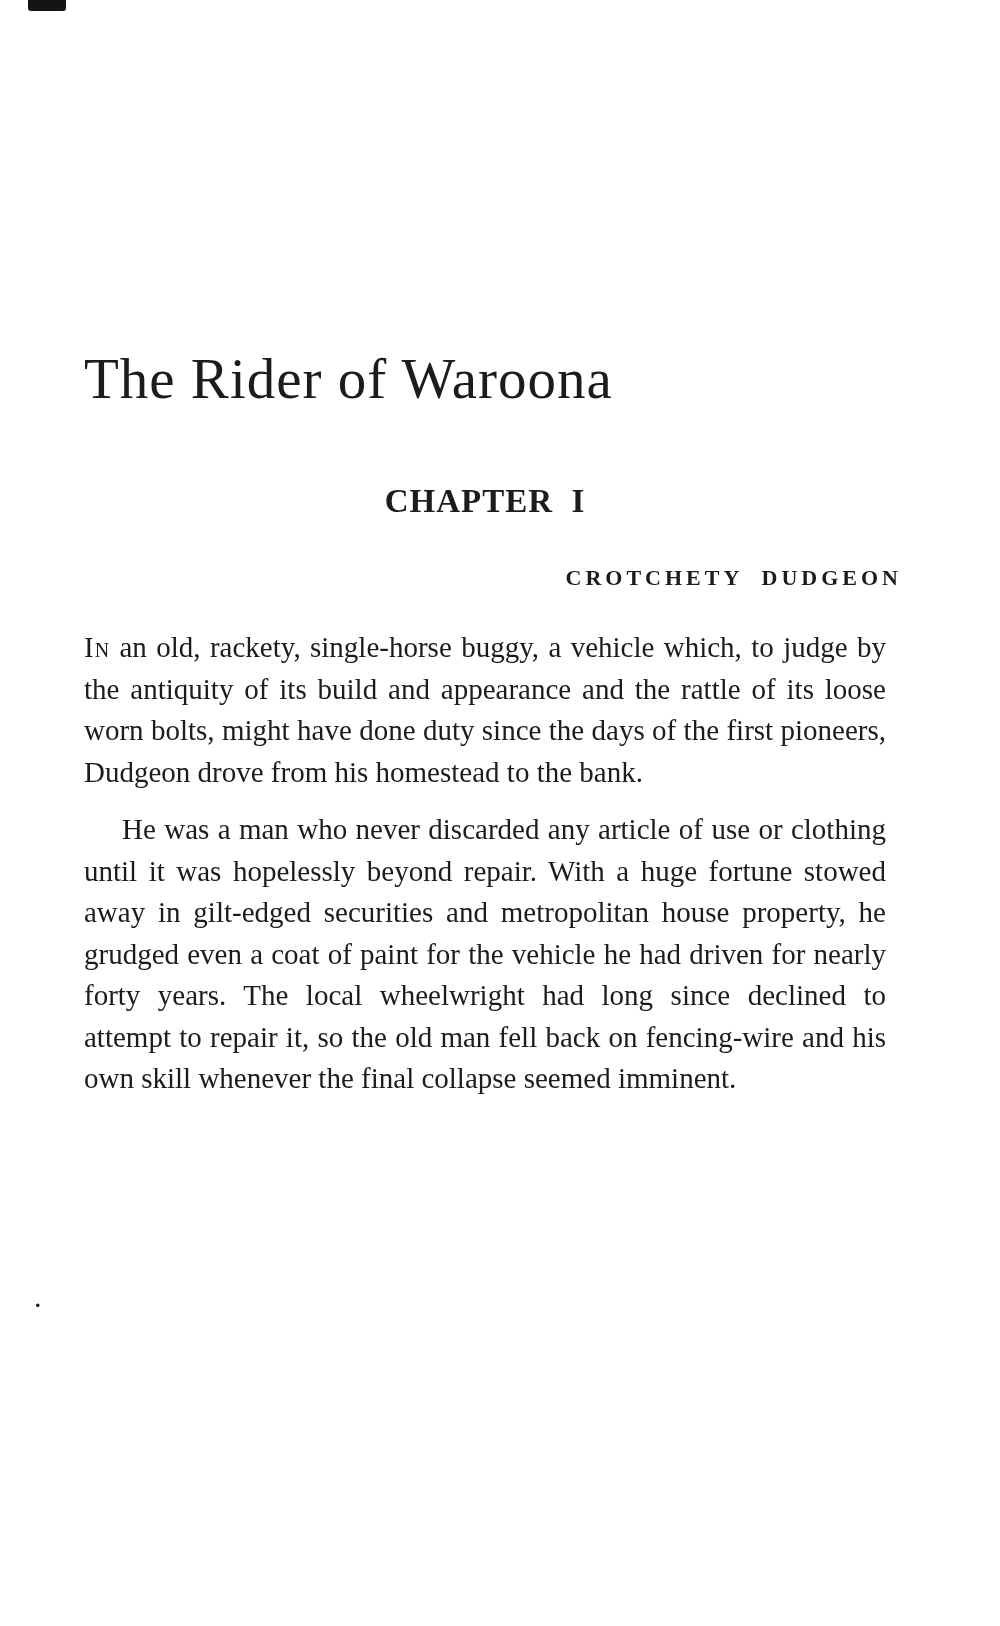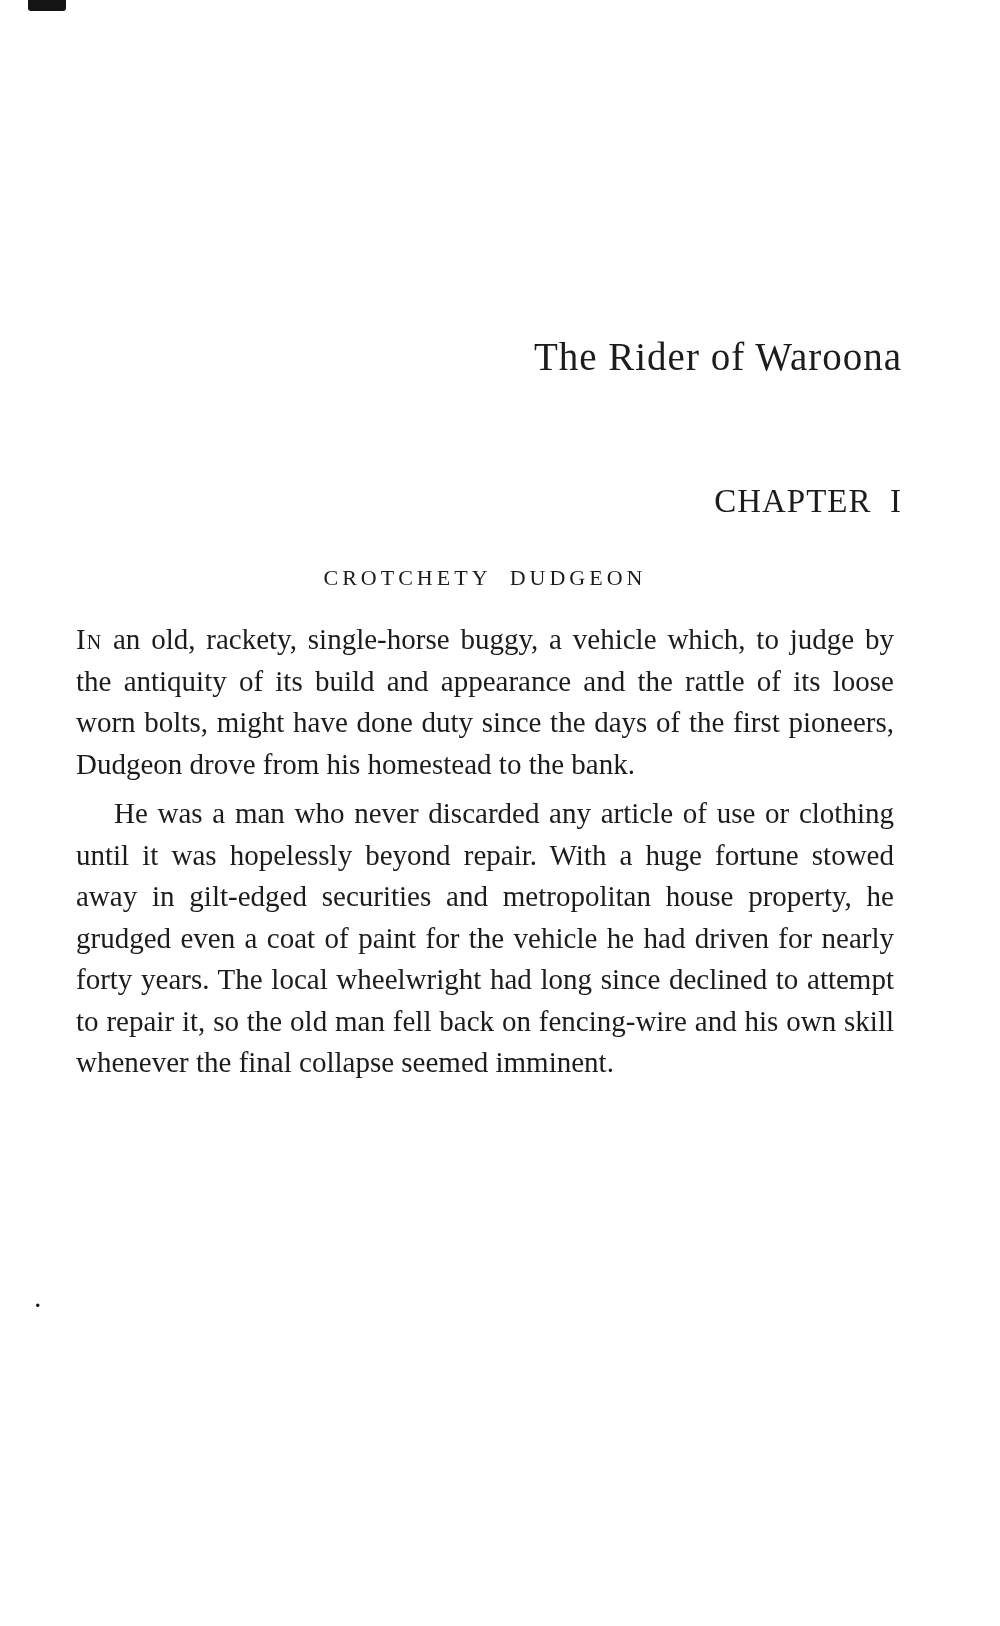--- a/index.html
+++ b/index.html
@@ -20,61 +20,61 @@
   .content {
     position: absolute;
     left: 68px;
     top: 0;
     width: 834px;
     height: 100%;
   }
   .book-title {
     position: absolute;
     top: 308px;
-    left: 0;
+    left: 16px;
     width: 100%;
-    text-align: right;
-    font-size: 39px;
+    text-align: left;
+    font-size: 57px;
     font-weight: 400;
     letter-spacing: 1px;
     white-space: pre;
   }
   .chapter-heading {
     position: absolute;
     top: 456px;
     left: 0;
     width: 100%;
-    text-align: right;
+    text-align: center;
     font-size: 33px;
-    font-weight: 400;
+    font-weight: 700;
     letter-spacing: 1px;
     white-space: pre;
   }
   .section-heading {
     position: absolute;
     top: 543px;
     left: 0;
     width: 100%;
-    text-align: center;
+    text-align: right;
     font-size: 22px;
-    font-weight: 400;
+    font-weight: 700;
     letter-spacing: 4px;
     white-space: pre;
   }
   .body-text {
     position: absolute;
     top: 611px;
     left: 0;
     width: 834px;
     font-size: 29px;
     line-height: 41.5px;
     text-align: justify;
   }
   .body-text p {
-    margin: 8px;
+    margin: 16px;
     padding: 0;
   }
   .body-text p.indent {
     text-indent: 38px;
   }
   .lead-word {
     font-variant: small-caps;
     letter-spacing: 1px;
   }
   .stray-mark {

